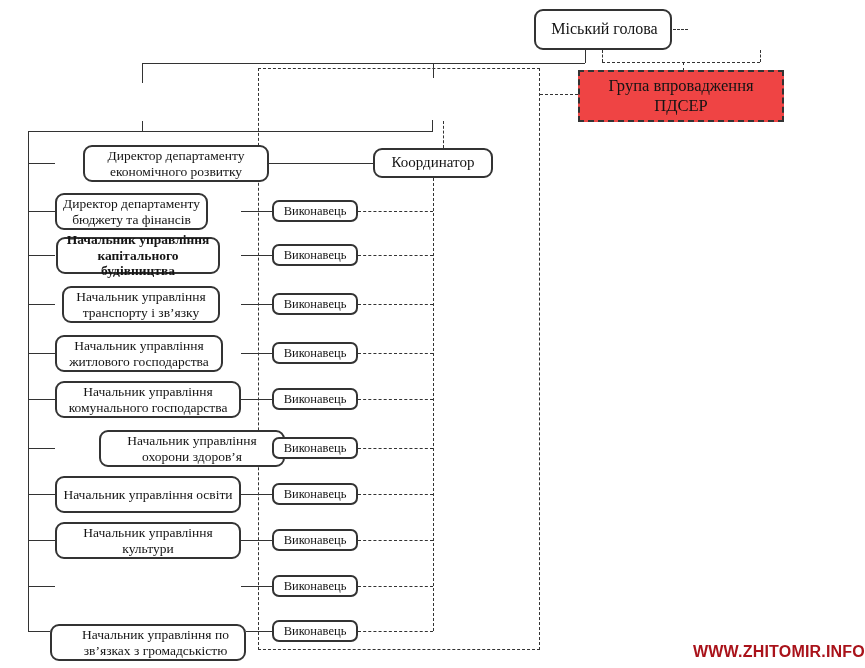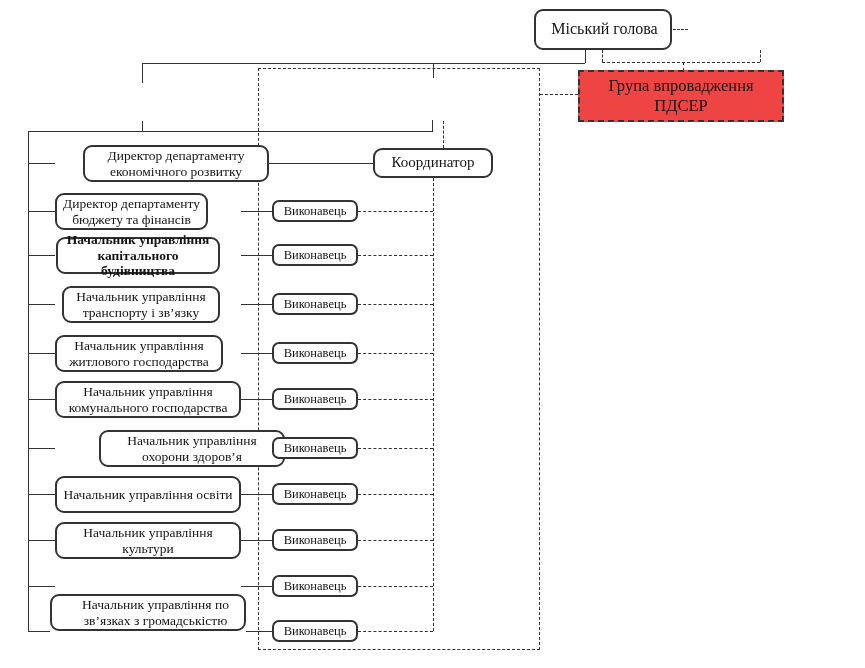--- a/index.html
+++ b/index.html
@@ -100,27 +100,28 @@
 
   <div class="box" style="left:55px;top:145px;width:186px;height:37px;margin-left:28px;">Директор департаменту економічного розвитку</div>
   <div class="box" style="left:55px;top:193px;width:153px;height:37px;">Директор департаменту бюджету та фінансів</div>
   <div class="box" style="left:56px;top:237px;width:164px;height:37px;font-weight:bold;">Начальник управління капітального будівництва</div>
   <div class="box" style="left:62px;top:286px;width:158px;height:37px;">Начальник управління транспорту і зв’язку</div>
   <div class="box" style="left:55px;top:335px;width:168px;height:37px;">Начальник управління житлового господарства</div>
   <div class="box" style="left:55px;top:381px;width:186px;height:37px;">Начальник управління комунального господарства</div>
   <div class="box" style="left:55px;top:430px;width:186px;height:37px;margin-left:44px;">Начальник управління охорони здоров’я</div>
   <div class="box" style="left:55px;top:476px;width:186px;height:37px;">Начальник управління освіти</div>
   <div class="box" style="left:55px;top:522px;width:186px;height:37px;">Начальник управління культури</div>
-  <div class="box" style="left:50px;top:594px;width:196px;height:37px;padding-left:20px;">Начальник управління по зв’язках з громадськістю</div>
+  <div class="box" style="left:50px;top:624px;width:196px;height:37px;padding-left:20px;">Начальник управління по зв’язках з громадськістю</div>
 
   <div class="box exec-box" style="left:272px;top:200px;width:86px;height:22px;">Виконавець</div>
   <div class="box exec-box" style="left:272px;top:244px;width:86px;height:22px;">Виконавець</div>
   <div class="box exec-box" style="left:272px;top:293px;width:86px;height:22px;">Виконавець</div>
   <div class="box exec-box" style="left:272px;top:342px;width:86px;height:22px;">Виконавець</div>
   <div class="box exec-box" style="left:272px;top:388px;width:86px;height:22px;">Виконавець</div>
   <div class="box exec-box" style="left:272px;top:437px;width:86px;height:22px;">Виконавець</div>
   <div class="box exec-box" style="left:272px;top:483px;width:86px;height:22px;">Виконавець</div>
   <div class="box exec-box" style="left:272px;top:529px;width:86px;height:22px;">Виконавець</div>
   <div class="box exec-box" style="left:272px;top:575px;width:86px;height:22px;">Виконавець</div>
   <div class="box exec-box" style="left:272px;top:620px;width:86px;height:22px;">Виконавець</div>
 
+  <div class="watermark">WWW.ZHITOMIR.INFO</div>
 
 </div>
 
 </body></html>

